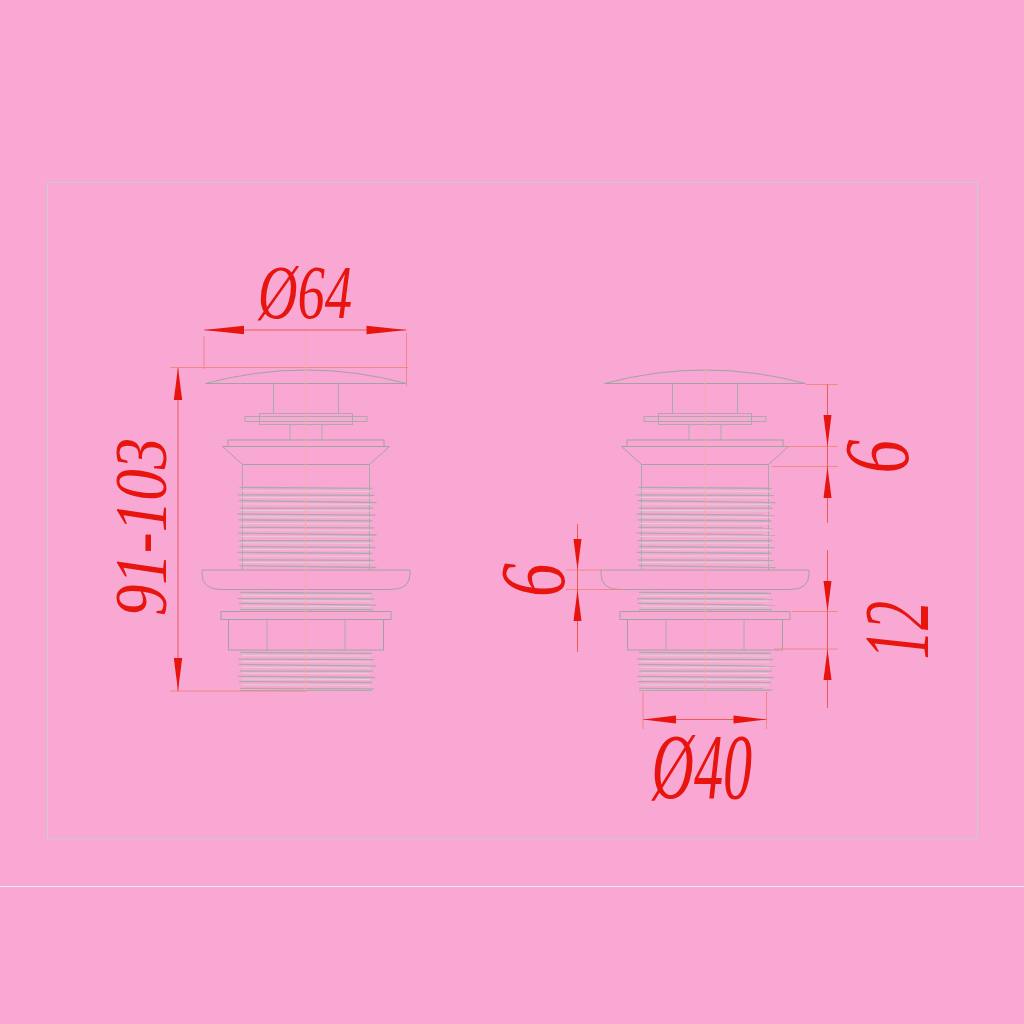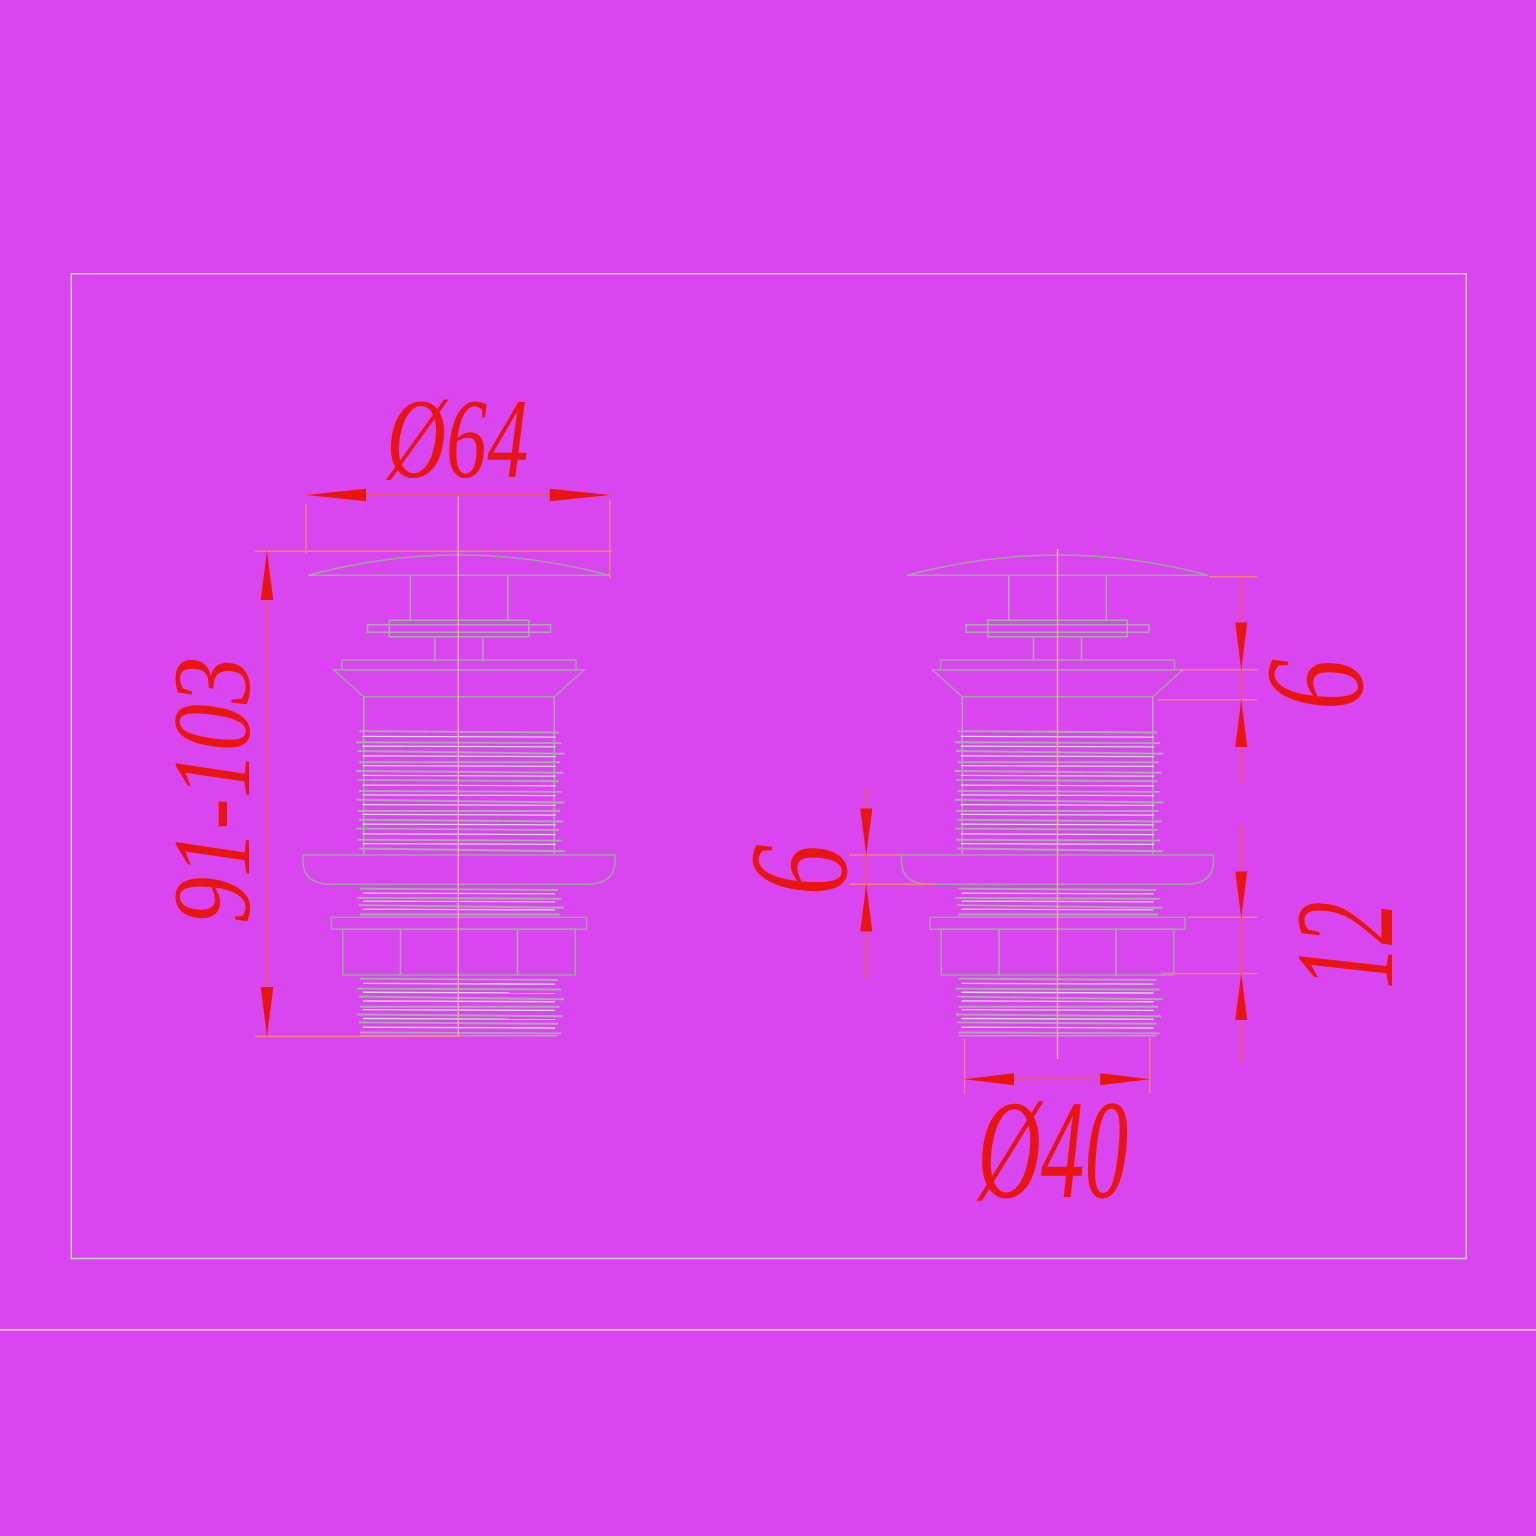--- a/index.html
+++ b/index.html
@@ -1,16 +1,16 @@
 <!DOCTYPE html>
 <html><head>
 <meta charset="utf-8">
 <style>
   html,body{margin:0;padding:0;background:#ffffff;}
-  .stage{position:relative;width:1024px;height:1024px;background:#d946ef;overflow:hidden;}
+  .stage{position:relative;width:1024px;height:1024px;background:#f9a8d4;overflow:hidden;}
   svg{display:block;}
   .frame{fill:none;stroke:#cccccc;stroke-width:1;}
   .faint-line{stroke:#ececec;stroke-width:1;}
   .outline{fill:none;stroke:#aaaaaa;stroke-width:1;}
   .outline2{fill:none;stroke:#a2a2a2;stroke-width:1;}
   .thread-main{stroke:#ababab;stroke-width:1.3;}
   .thread-echo{stroke:#d7d7d7;stroke-width:0.9;}
   .dimline{stroke:#ee5a52;stroke-width:1;fill:none;}
   .extline{stroke:#f0837d;stroke-width:0.9;fill:none;}
   .centerline{stroke:#f3aba6;stroke-width:0.9;fill:none;}

